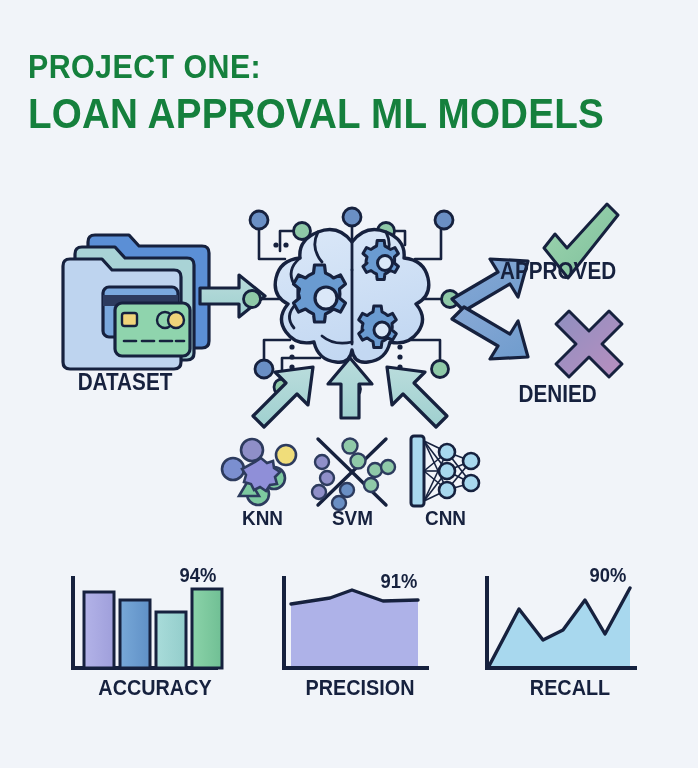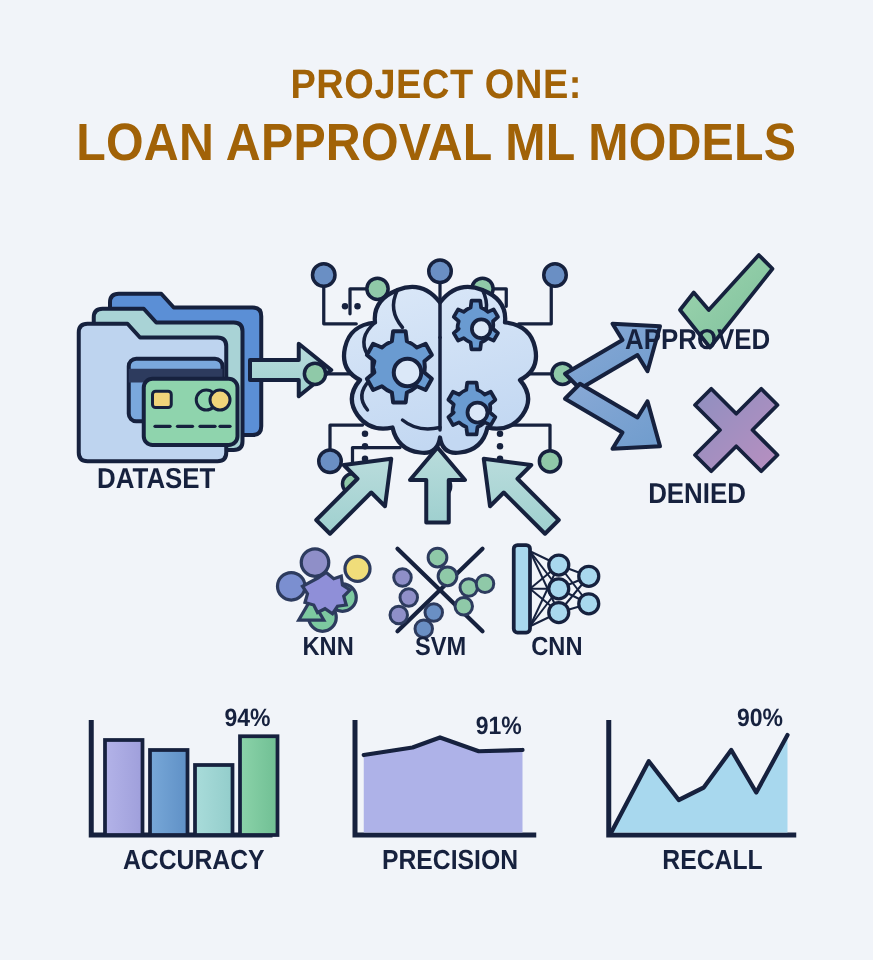--- a/index.html
+++ b/index.html
@@ -7,22 +7,22 @@
     width:698px;height:768px;
     background:#f1f4f9;
     font-family:"Liberation Sans", sans-serif;
     overflow:hidden;
     position:relative;
   }
   .stage{position:absolute;inset:0;}
 
   
   .title-block{
-    position:absolute;left:0;top:48px;width:698px;text-align:center;
-    color:#a16207;
+    position:absolute;left:0;top:48px;width:698px;text-align:left;
+    color:#15803d;
   }
   .title-line1{
     font-size:33px;font-weight:700;letter-spacing:.5px;
     transform:scaleX(.92);
   }
   .title-line2{
     font-size:42px;font-weight:700;letter-spacing:.2px;margin-top:4px;
     transform:scaleX(.92);
   }
 

